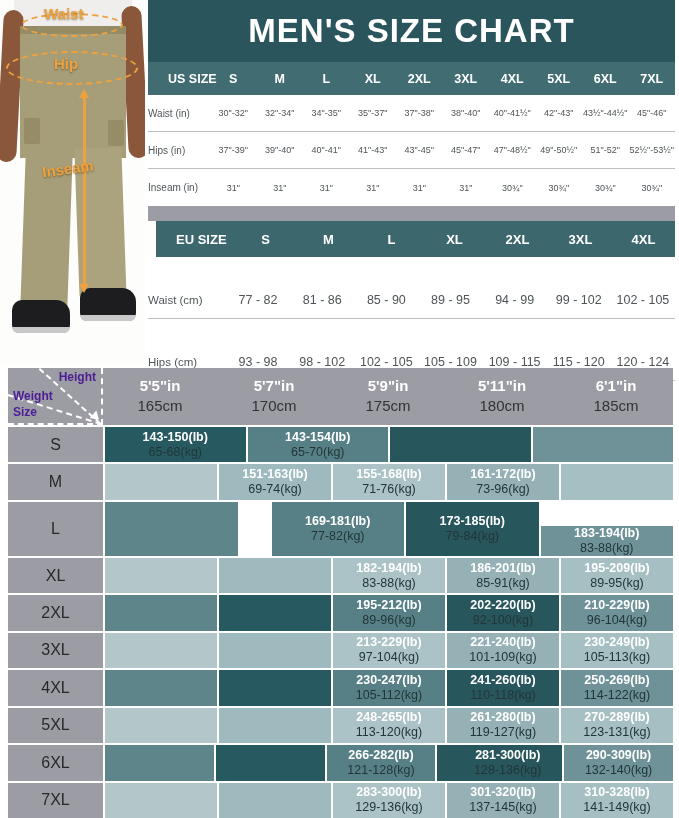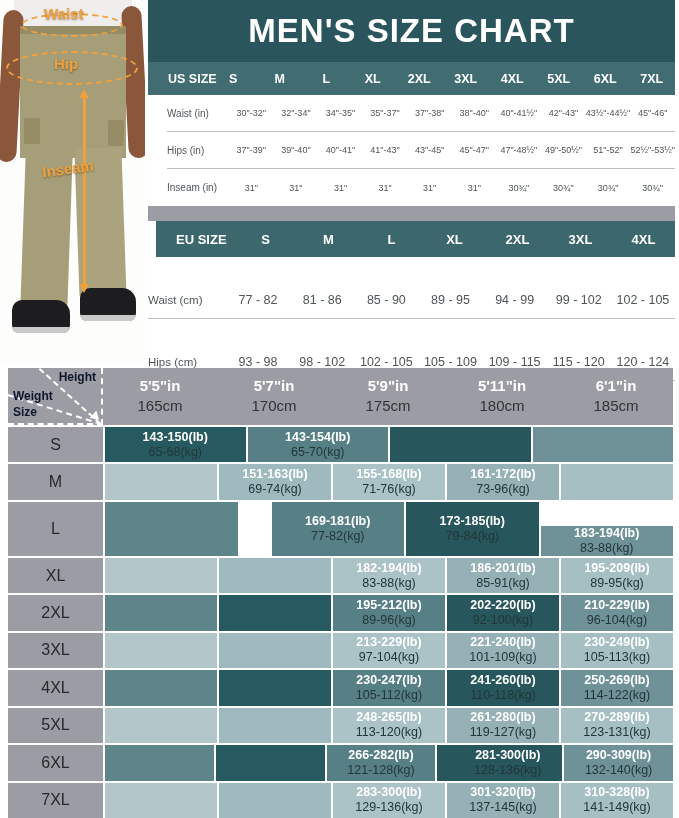--- a/index.html
+++ b/index.html
@@ -40,38 +40,38 @@
   .right-col{position:absolute;left:148px;top:0;width:527px;height:366px;}
   .title-bar{height:62px;background:var(--header-dark);color:#fff;font-weight:bold;font-size:33px;letter-spacing:1px;text-align:center;line-height:62px;}
   .st-header{display:flex;align-items:center;color:#fff;font-weight:bold;}
   .us-header{height:33px;background:var(--us-header);font-size:12.5px;}
   .eu-header{height:36px;background:var(--eu-header);font-size:13px;margin-left:8px;}
   .st-hcell{flex:1;text-align:center;white-space:nowrap;}
   .st-hcell.st-label{flex:none;text-align:left;padding-left:20px;}
   #us-table .st-label{width:62px;}
   #eu-table .st-label{width:78px;}
   .st-row{display:flex;align-items:center;border-bottom:1px solid #b9bfc2;background:#fff;}
-  #us-table .st-row{height:37px;font-size:9px;margin-left:19px;}
+  #us-table .st-row{height:37px;font-size:9px;}
   #eu-table .st-row{height:37px;font-size:12.5px;margin-top:25px;}
   .st-row:last-child{border-bottom:none;}
   .st-cell{flex:1;text-align:center;color:#4e5457;white-space:nowrap;}
   .st-cell.st-label{flex:none;text-align:left;color:#50565a;}
   #us-table .st-row .st-label{font-size:10px;}
   #eu-table .st-row .st-label{font-size:11.5px;}
   .gray-divider{height:15px;background:var(--gray);}
 
   
   .matrix{position:absolute;left:8px;top:368px;width:665px;height:450px;display:flex;flex-direction:column;}
   .matrix-header{display:flex;height:57px;background:var(--gray);}
   .corner{position:relative;width:95px;height:57px;border-right:2px dashed #fff;border-bottom:2px dashed #fff;flex:none;}
   .corner .diag{position:absolute;border-top:2px dashed #fff;transform-origin:0 0;}
   .diag1{left:32px;top:0;width:82px;transform:rotate(42deg);}
   .diag2{left:0;top:26px;width:98px;transform:rotate(17.3deg);}
   .corner-arrow{position:absolute;left:84px;top:44px;width:0;height:0;border-top:5px solid transparent;border-bottom:5px solid transparent;border-left:8px solid #fff;transform:rotate(42deg);}
-  .corner-label{position:absolute;font-size:12px;font-weight:bold;color:#0f172a;}
+  .corner-label{position:absolute;font-size:12px;font-weight:bold;color:#4c1d95;}
   .cl-height{top:2px;right:5px;}
   .cl-weight{top:21px;left:5px;}
   .cl-size{bottom:4px;left:5px;}
   .mh-col{flex:1;text-align:center;padding-top:8px;}
   .mh-ft{font-size:15px;font-weight:bold;color:#fff;line-height:20px;}
   .mh-cm{font-size:15px;color:#2e3437;line-height:19px;}
   .matrix-body{flex:1;display:flex;flex-direction:column;}
   .m-row{flex:1;display:flex;border-top:2px solid #fff;}
   .m-size{width:95px;flex:none;background:var(--gray);color:#26292b;font-size:16px;display:flex;align-items:center;justify-content:center;}
   .m-cell{flex:1;border-left:2px solid #fff;display:flex;flex-direction:column;align-items:center;justify-content:center;line-height:15px;}

